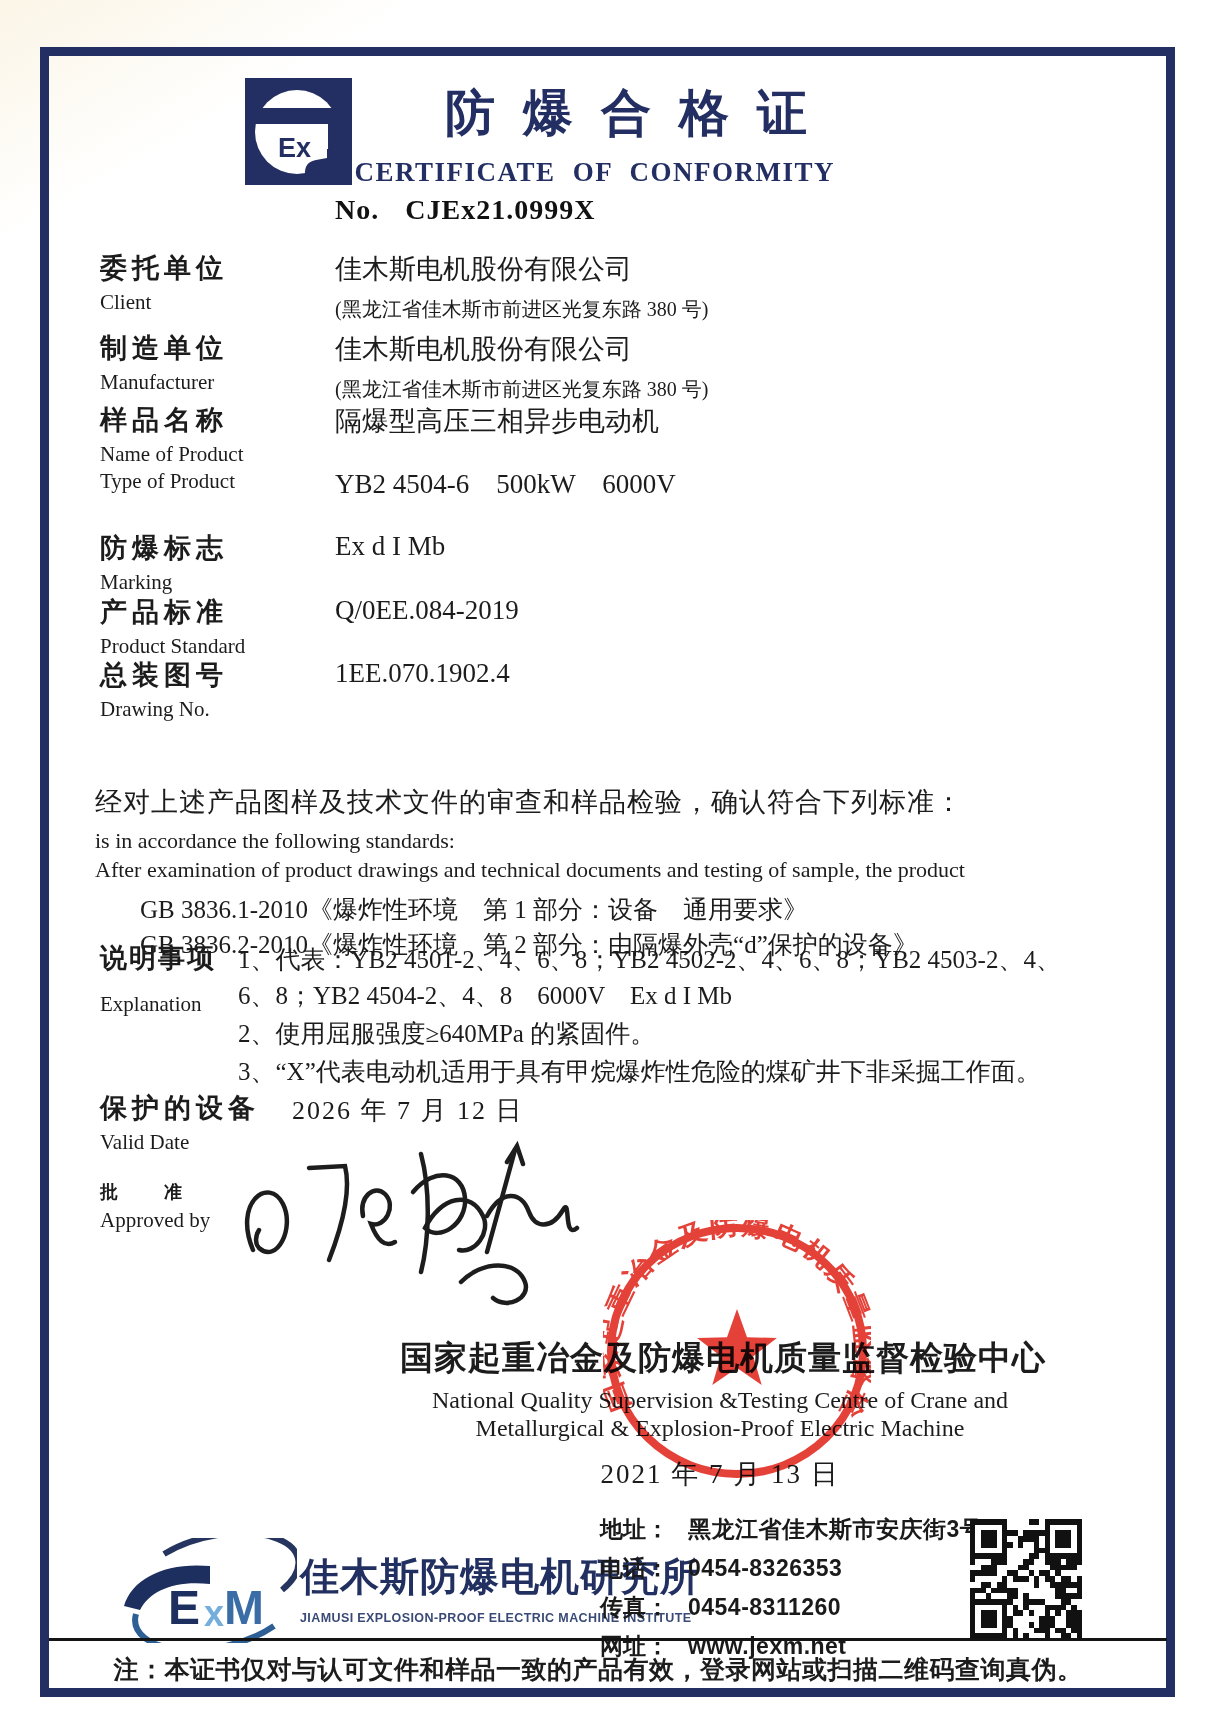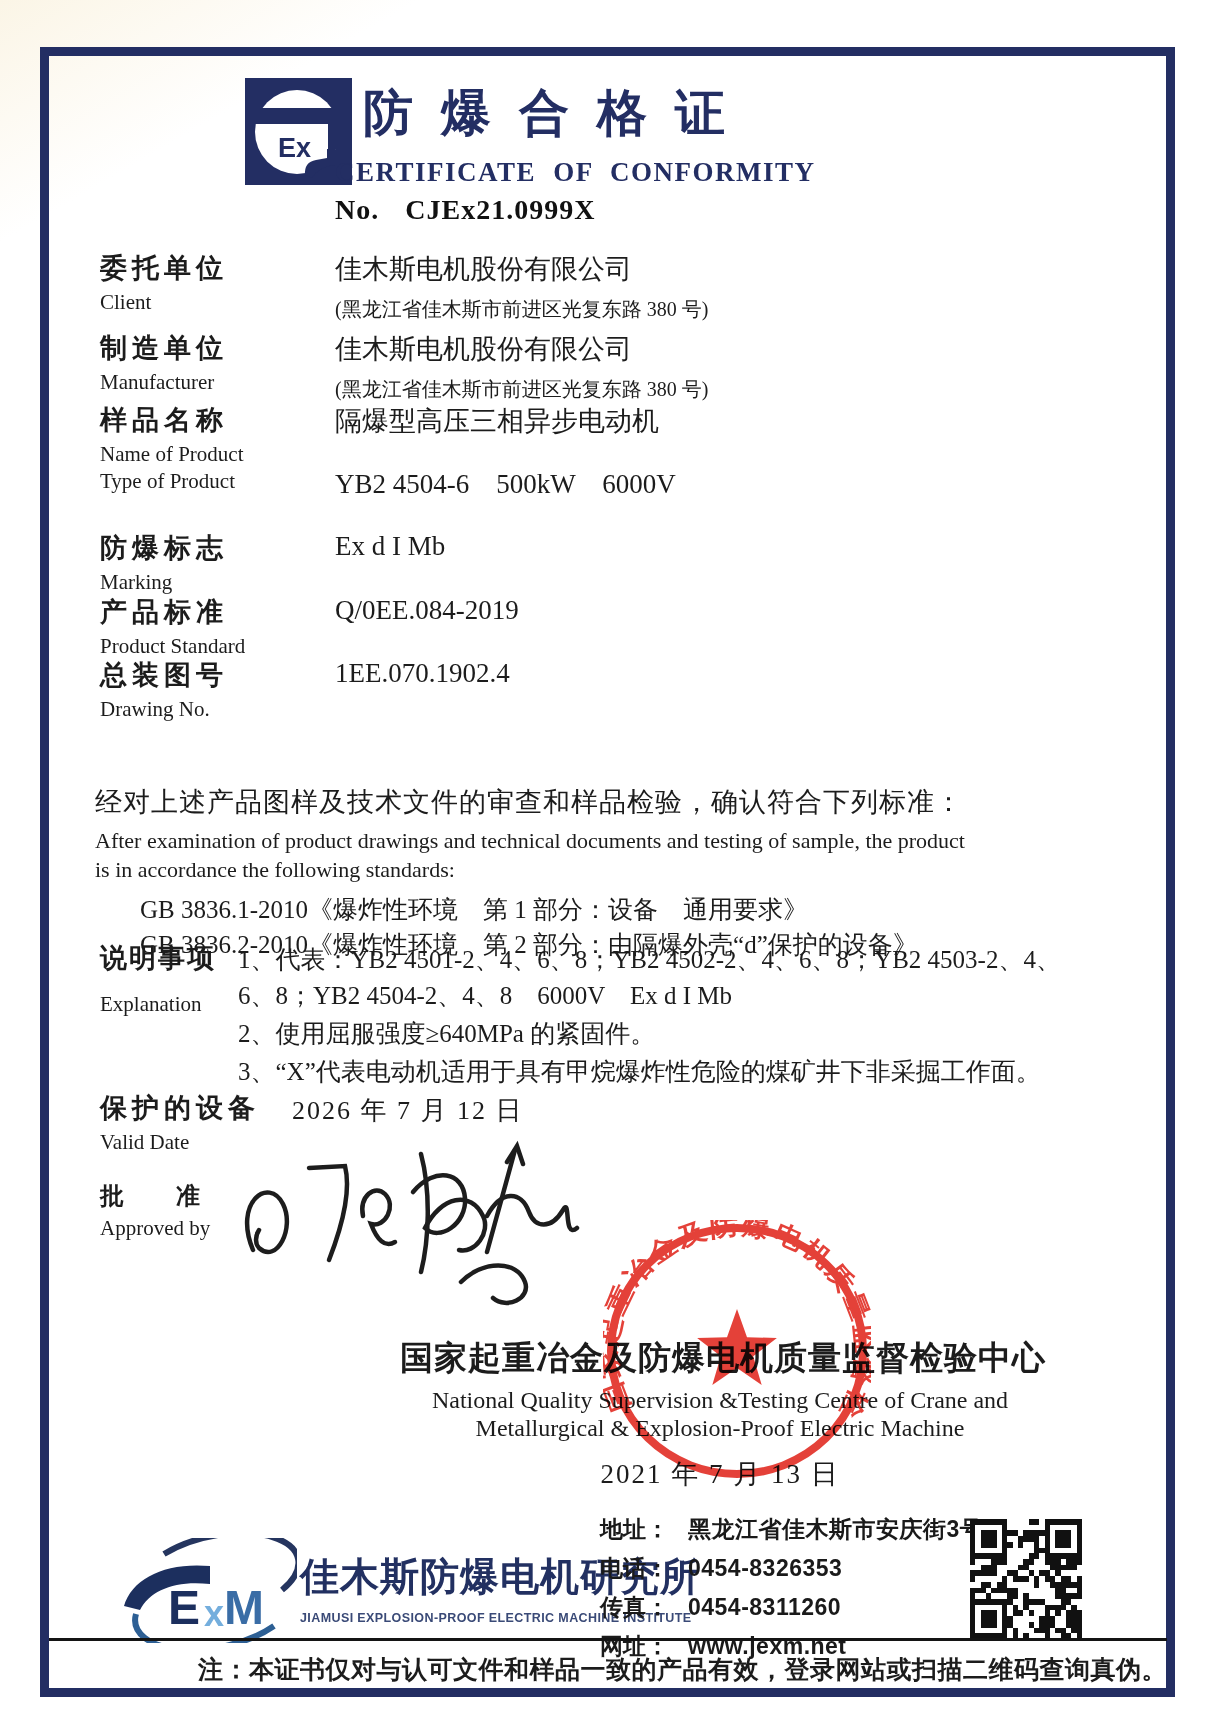--- a/index.html
+++ b/index.html
@@ -11,21 +11,21 @@
     background:linear-gradient(150deg,#fbf5e6 0%,#ffffff 10%,#ffffff 100%);
     overflow:hidden;
   }
   .abs{position:absolute}
   .frame{
     left:40px;top:47px;width:1135px;height:1650px;
     border:9px solid #232e63;
   }
   
   .ex-logo{left:245px;top:78px;width:107px;height:107px}
-  .title-block{left:335px;top:80px;width:500px;text-align:left;color:#232e63}
+  .title-block{left:335px;top:80px;width:500px;text-align:right;color:#232e63}
   .title-cn{font-size:50px;font-weight:bold;letter-spacing:28px;padding-left:28px;white-space:nowrap}
   .title-en{font-size:27px;font-weight:bold;letter-spacing:1.5px;word-spacing:9px;margin-top:10px;white-space:nowrap}
   .cert-no{left:335px;top:194px;width:500px;font-size:28px;font-weight:600;color:#111;letter-spacing:1px}
   .cert-no .num{margin-left:26px}
   
   .field{left:100px;width:1010px;display:flex}
   .f-label{width:235px;flex:none}
   .f-cn{font-size:27px;font-weight:bold;letter-spacing:5px;white-space:nowrap}
   .f-en{font-size:21px;margin-top:4px}
   .f-value{padding-top:1px}
@@ -41,39 +41,39 @@
   
   .exp-label{left:100px;top:940px}
   .exp-cn{font-size:27px;font-weight:bold;letter-spacing:2px}
   .exp-en{font-size:21px;margin-top:16px}
   .exp-items{left:238px;top:942px;width:848px;font-size:25px;line-height:36px}
   .exp-items .it{margin-bottom:2px}
   
   .valid-label{left:100px;top:1090px}
   .valid-value{left:292px;top:1093px;font-size:26px;letter-spacing:2px}
   .appr-label{left:100px;top:1180px}
-  .appr-cn{font-size:24px;font-weight:bold;letter-spacing:14px}
+  .appr-cn{font-size:18px;font-weight:bold;letter-spacing:14px}
   .sig{left:225px;top:1132px;width:360px;height:205px}
   
   .issuer{left:400px;top:1336px;width:640px;text-align:center;z-index:2}
   .issuer-cn{font-size:33px;font-weight:bold;letter-spacing:1px;white-space:nowrap}
   .issuer-en{font-size:24px;line-height:28px;margin-top:5px;white-space:nowrap}
   .issuer-date{font-size:27px;margin-top:14px;letter-spacing:2px}
   .stamp{left:603px;top:1220px;width:268px;height:262px;z-index:3;mix-blend-mode:multiply;opacity:.92}
   
   .jexm-logo{left:112px;top:1538px;width:185px;height:105px}
   .inst{left:300px;top:1550px;width:360px;color:#223061}
   .inst-cn{font-size:39px;font-weight:bold;letter-spacing:1px;white-space:nowrap}
   .inst-en{font-family:"Liberation Sans","DejaVu Sans",sans-serif;font-size:12.5px;font-weight:bold;letter-spacing:.4px;margin-top:7px;white-space:nowrap;color:#3a4a77}
   .contacts{left:600px;top:1514px;font-family:"Liberation Sans","DejaVu Sans",sans-serif;font-size:23px;font-weight:bold;color:#1a1a1a}
   .contacts .c-row{margin-bottom:8px;white-space:nowrap}
   .contacts .c-val{margin-left:19px;letter-spacing:.5px}
   .qr{left:970px;top:1519px;width:112px;height:120px}
   .rule{left:49px;top:1638px;width:1118px;height:3px;background:#141414}
-  .note{left:49px;top:1653px;width:1118px;text-align:right;font-size:25px;font-weight:bold;letter-spacing:.5px;white-space:nowrap}
+  .note{left:39px;top:1653px;width:1118px;text-align:center;font-size:25px;font-weight:bold;letter-spacing:.5px;white-space:nowrap}
 </style>
 </head>
 <body>
 
 <div class="abs frame"></div>
 
 <svg class="abs ex-logo" viewBox="0 0 107 107">
   <rect x="0" y="0" width="107" height="107" fill="#232e63"></rect>
   <circle cx="52" cy="54" r="42" fill="#ffffff"></circle>
   <rect x="0" y="30" width="107" height="16" fill="#232e63"></rect>
@@ -151,22 +151,22 @@
       <div class="f-en">Drawing No.</div>
     </div>
   <div class="f-value">
       <div class="f-val">1EE.070.1902.4</div>
     </div>
 </div>
 
 <div class="abs statement">
   <div class="st-cn">经对上述产品图样及技术文件的审查和样品检验，确认符合下列标准：</div>
   <div class="st-en">
+    <div>is in accordance the following standards:</div>
     <div>After examination of product drawings and technical documents and testing of sample, the product</div>
-    <div>is in accordance the following standards:</div>
   </div>
   <div class="std-list">
     <div>GB 3836.1-2010《爆炸性环境　第 1 部分：设备　通用要求》</div>
     <div>GB 3836.2-2010《爆炸性环境　第 2 部分：由隔爆外壳“d”保护的设备》</div>
   </div>
 </div>
 
 <div class="abs exp-label">
   <div class="exp-cn">说明事项</div>
   <div class="exp-en">Explanation</div>

